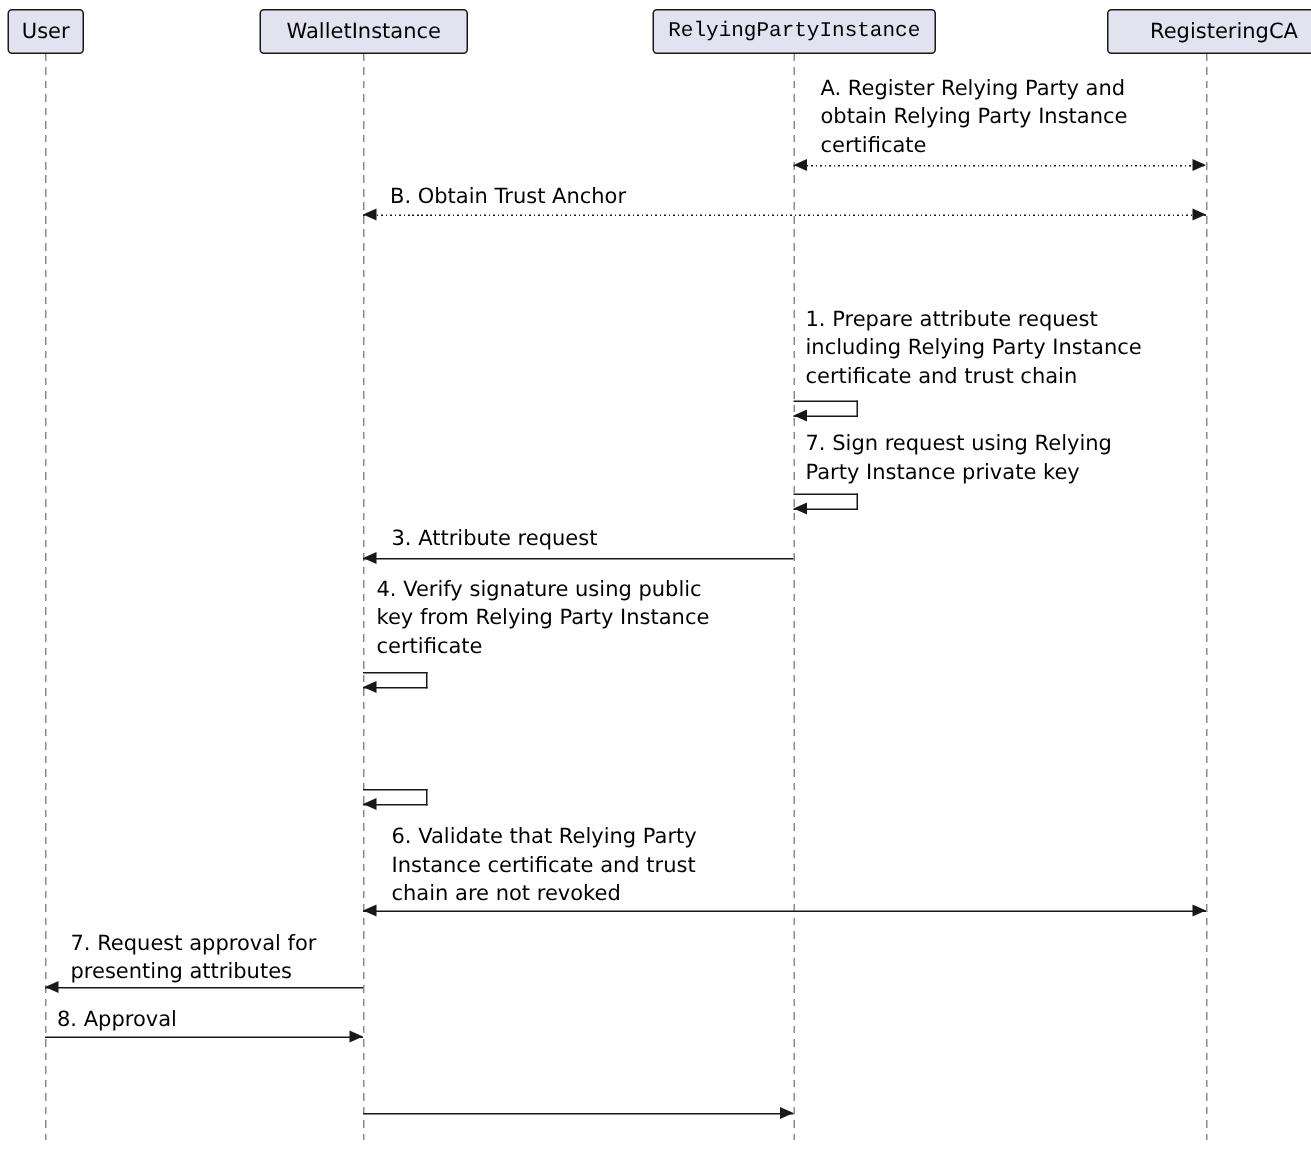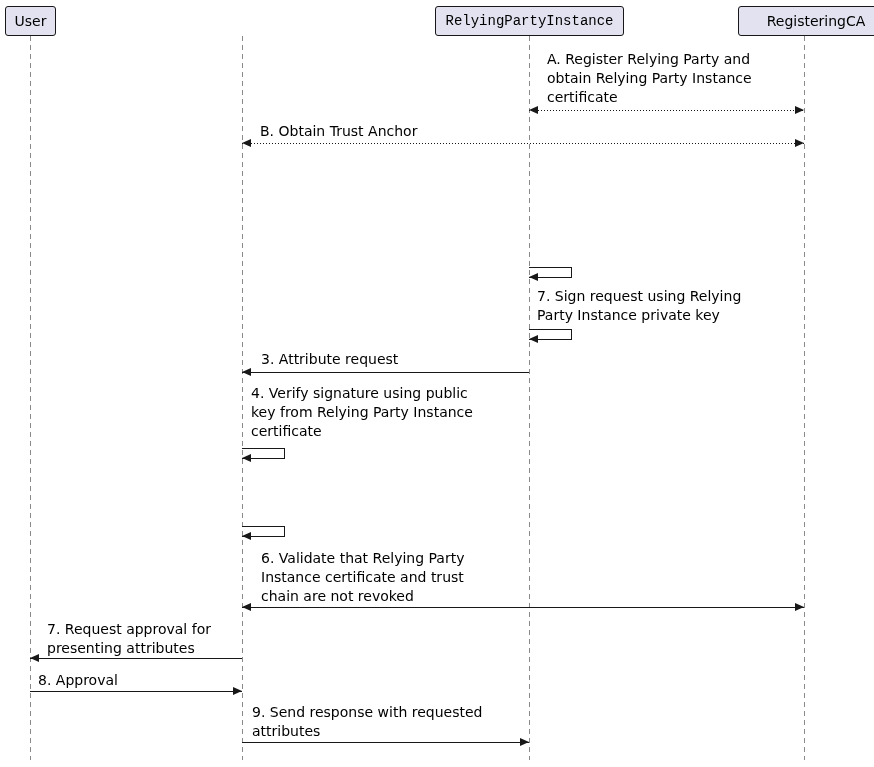--- a/index.html
+++ b/index.html
@@ -75,20 +75,23 @@
   .ah.right { border-left: 9px solid var(--arrow, #181818); }
 </style>
 </head>
 <body>
 
 <div id="canvas">
 
   <div class="pbox" style="left:5px;   width:51px;">
       <span>User</span>
     </div>
+  <div class="pbox" style="left:173px; width:139px;">
+      <span>WalletInstance</span>
+    </div>
   <div class="pbox" style="left:435px; width:189px;font-family:Liberation Mono, monospace;">
       <span>RelyingPartyInstance</span>
     </div>
   <div class="pbox" style="left:738px; width:156px;">
       <span>RegisteringCA</span>
     </div>
 
   <div class="lifeline" style="left:30px;"></div>
   <div class="lifeline" style="left:242px;"></div>
   <div class="lifeline" style="left:529px;"></div>
@@ -99,20 +102,23 @@
 certificate</div>
   <div class="line dotted" style="left:529px; top:110px; width:275px;"></div>
   <div class="ah left" style="left:529px; top:106px;"></div>
   <div class="ah right" style="left:795px; top:106px;"></div>
 
   <div class="msg-label" style="left:260px; top:122px;">B. Obtain Trust Anchor</div>
   <div class="line dotted" style="left:242px; top:143px; width:562px;"></div>
   <div class="ah left" style="left:242px; top:139px;"></div>
   <div class="ah right" style="left:795px; top:139px;"></div>
 
+  <div class="msg-label" style="left:537px; top:204px;">1. Prepare attribute request
+including Relying Party Instance
+certificate and trust chain</div>
   <div class="selfmsg" style="left:529px; top:267px;"></div>
   <div class="ah left" style="left:529px; top:273px;"></div>
 
   <div class="msg-label" style="left:537px; top:287px;">7. Sign request using Relying
 Party Instance private key</div>
   <div class="selfmsg" style="left:529px; top:329px;"></div>
   <div class="ah left" style="left:529px; top:335px;"></div>
 
   <div class="msg-label" style="left:261px; top:350px;">3. Attribute request</div>
   <div class="line solid" style="left:242px; top:372px; width:287px;"></div>
@@ -136,18 +142,16 @@
 
   <div class="msg-label" style="left:47px; top:620px;">7. Request approval for
 presenting attributes</div>
   <div class="line solid" style="left:30px; top:658px; width:212px;"></div>
   <div class="ah left" style="left:30px; top:654px;"></div>
 
   <div class="msg-label" style="left:38px; top:671px;">8. Approval</div>
   <div class="line solid" style="left:30px; top:691px; width:212px;"></div>
   <div class="ah right" style="left:233px; top:687px;"></div>
 
-  <div class="msg-label" style="left:252px; top:703px;">9. Send response with requested
-attributes</div>
   <div class="line solid" style="left:242px; top:742px; width:287px;"></div>
   <div class="ah right" style="left:520px; top:738px;"></div>
 
 </div>
 
 </body></html>

